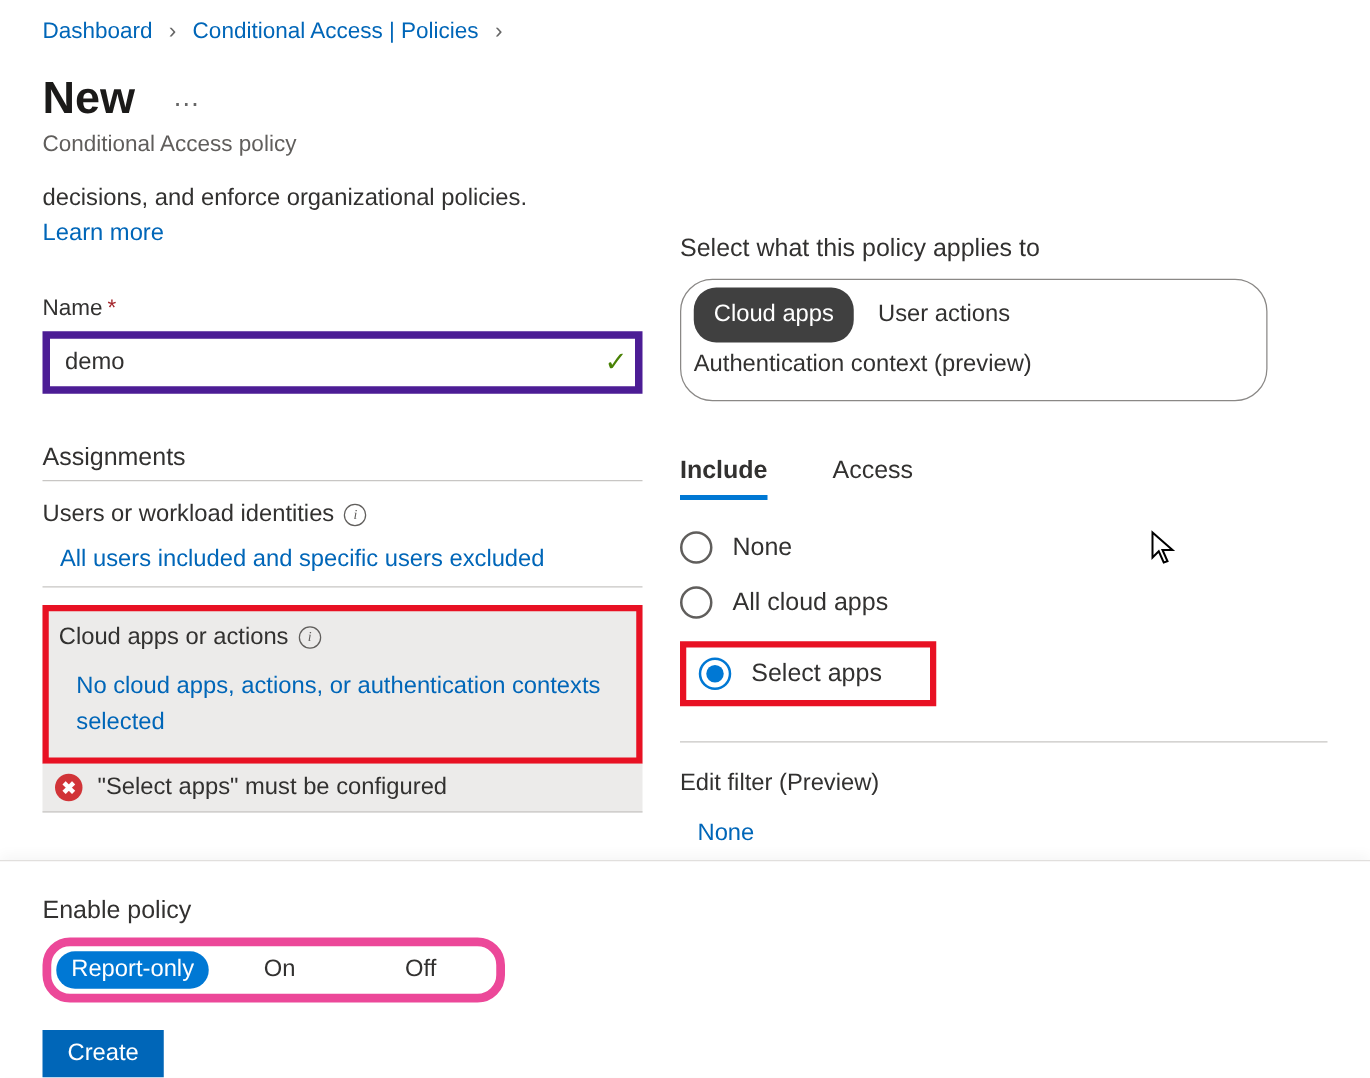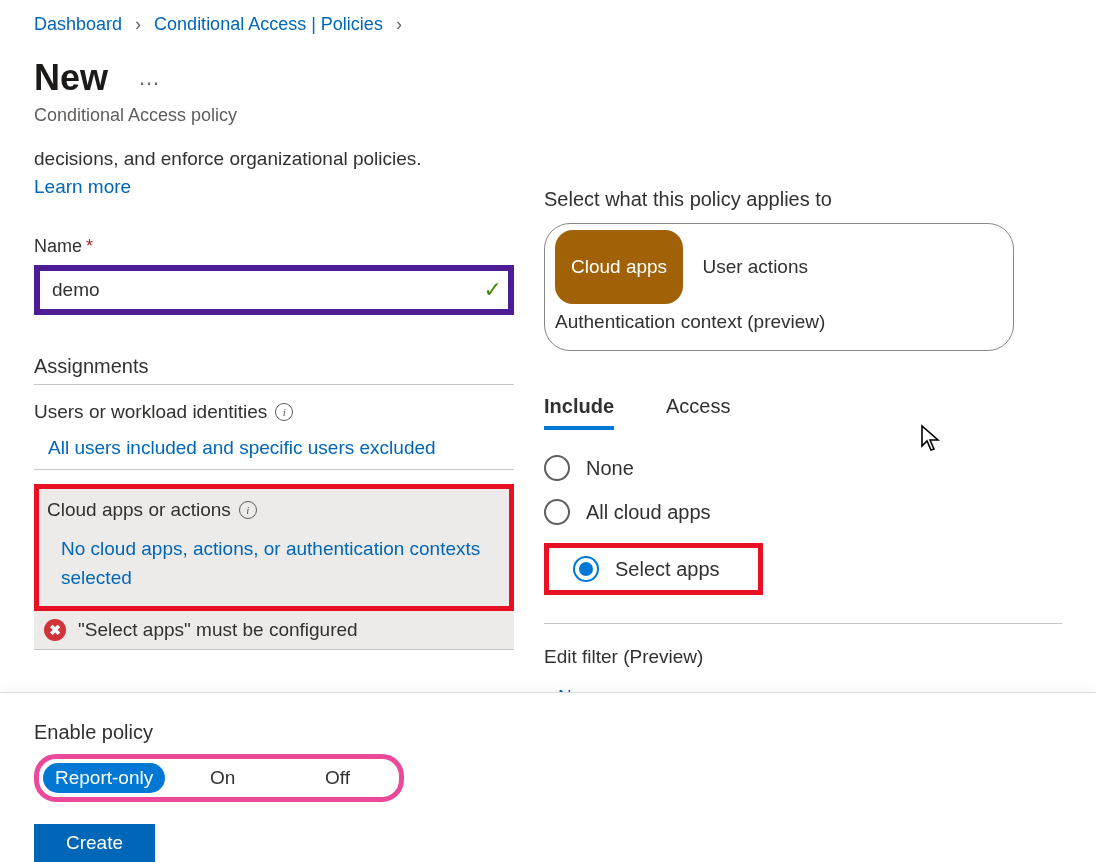--- a/index.html
+++ b/index.html
@@ -74,57 +74,57 @@
     width: 22px; height: 22px; border-radius: 50%; background: #d13438;
     color: #fff; display: flex; align-items: center; justify-content: center;
     font-size: 14px; font-weight: bold;
   }
   .right-title { font-size: 20px; color: #323130; margin-bottom: 12px; margin-top: 32px; }
   .seg-control {
     border: 1px solid #8a8886; border-radius: 26px; padding: 6px 14px 10px 10px;
     width: 470px; font-size: 19px; line-height: 1.9;
   }
   .seg-pill {
-    display: inline-block; background: #a16207; color: #fff;
-    border-radius: 18px; padding: 19px 16px; margin-right: 14px;
+    display: inline-block; background: #404040; color: #fff;
+    border-radius: 18px; padding: 4px 16px; margin-right: 14px;
   }
   .seg-opt { color: #323130; margin-right: 18px; cursor: pointer; }
   .tabs { display: flex; gap: 52px; margin-top: 44px; border-bottom: 1px solid transparent; }
   .tab { font-size: 20px; color: #323130; padding-bottom: 8px; cursor: pointer; }
   .tab.active { font-weight: 600; border-bottom: 4px solid #0078d4; }
   .radio-group { margin-top: 24px; display: flex; flex-direction: column; gap: 18px; }
   .radio-row { display: flex; align-items: center; gap: 16px; font-size: 20px; cursor: pointer; }
   .radio-outer {
     width: 26px; height: 26px; border: 2px solid #605e5c; border-radius: 50%;
     display: flex; align-items: center; justify-content: center;
   }
   .radio-row.selected .radio-outer { border-color: #0078d4; }
   .radio-inner { width: 14px; height: 14px; border-radius: 50%; background: #0078d4; }
   .radio-highlight {
-    border: 5px solid #e81123; padding: 8px 38px 8px 24px; display: inline-flex;
+    border: 5px solid #e81123; padding: 8px 38px 8px 10px; display: inline-flex;
     align-items: center; gap: 16px; width: fit-content;
   }
   .divider { border-top: 1px solid #c8c6c4; margin-top: 28px; margin-bottom: 20px; }
   .filter-title { font-size: 19px; margin-top: 22px; }
   .filter-value { color: #0066b8; font-size: 19px; margin-top: 18px; padding-left: 14px; cursor: pointer; }
   .footer {
     position: absolute; bottom: 0; left: 0; right: 0;
     border-top: 1px solid #e1dfdd; padding: 28px 34px 0 34px; background: #fff;
     box-shadow: 0 -4px 10px rgba(0,0,0,0.04);
   }
   .enable-label { font-size: 20px; margin-bottom: 10px; }
   .toggle-group {
-    border: 5px solid #ec4899; border-radius: 22px; width: 370px;
+    border: 7px solid #ec4899; border-radius: 22px; width: 370px;
     display: flex; align-items: center; padding: 4px; font-size: 19px;
   }
   .toggle-opt { flex: 1; text-align: center; padding: 4px 6px; cursor: pointer; color: #323130; }
   .toggle-opt.active { background: #0078d4; color: #fff; border-radius: 18px; font-weight: 400; padding: 4px 12px; flex: 0 0 auto; }
   .create-btn {
     background: #0066b8; color: #fff; border: none; font-size: 19px;
-    padding: 8px 32px; margin-top: 22px; cursor: pointer;
+    padding: 8px 20px; margin-top: 22px; cursor: pointer;
   }
   .cursor-icon {
     position: absolute; left: 920px; top: 424px; pointer-events: none;
   }
 </style>
 </head>
 <body>
 
 <div class="page">
   <div class="breadcrumb">

